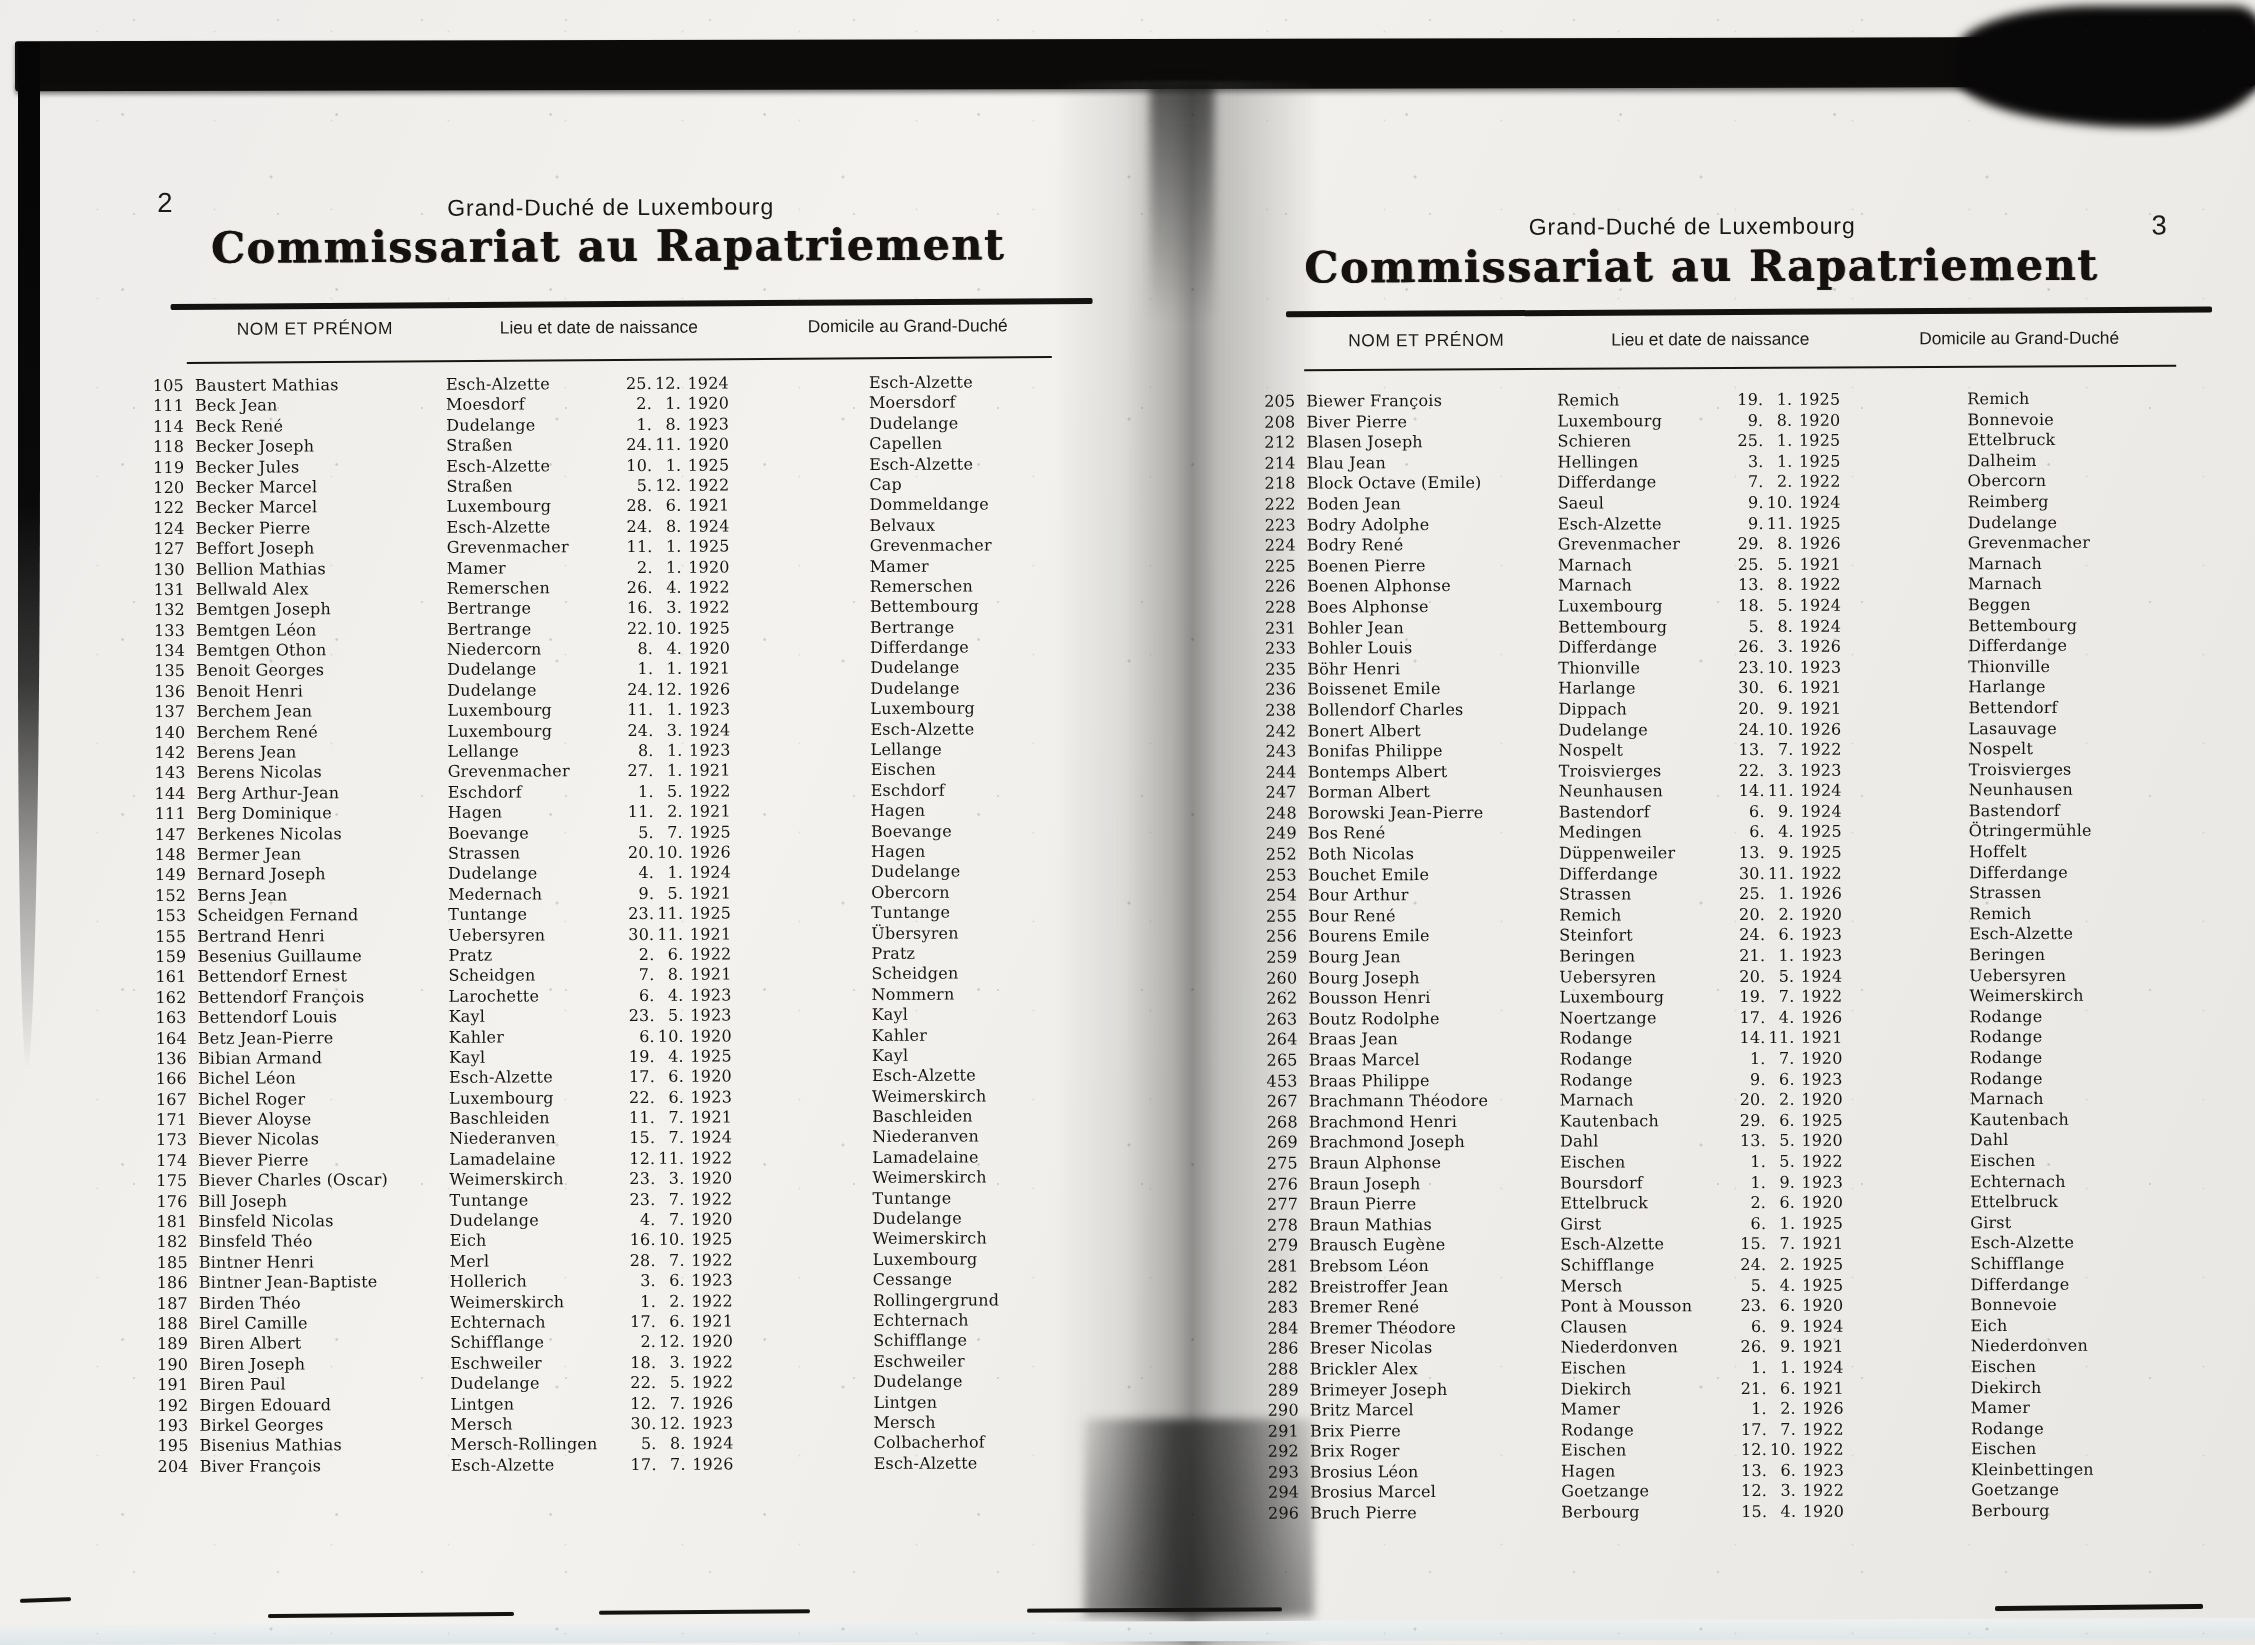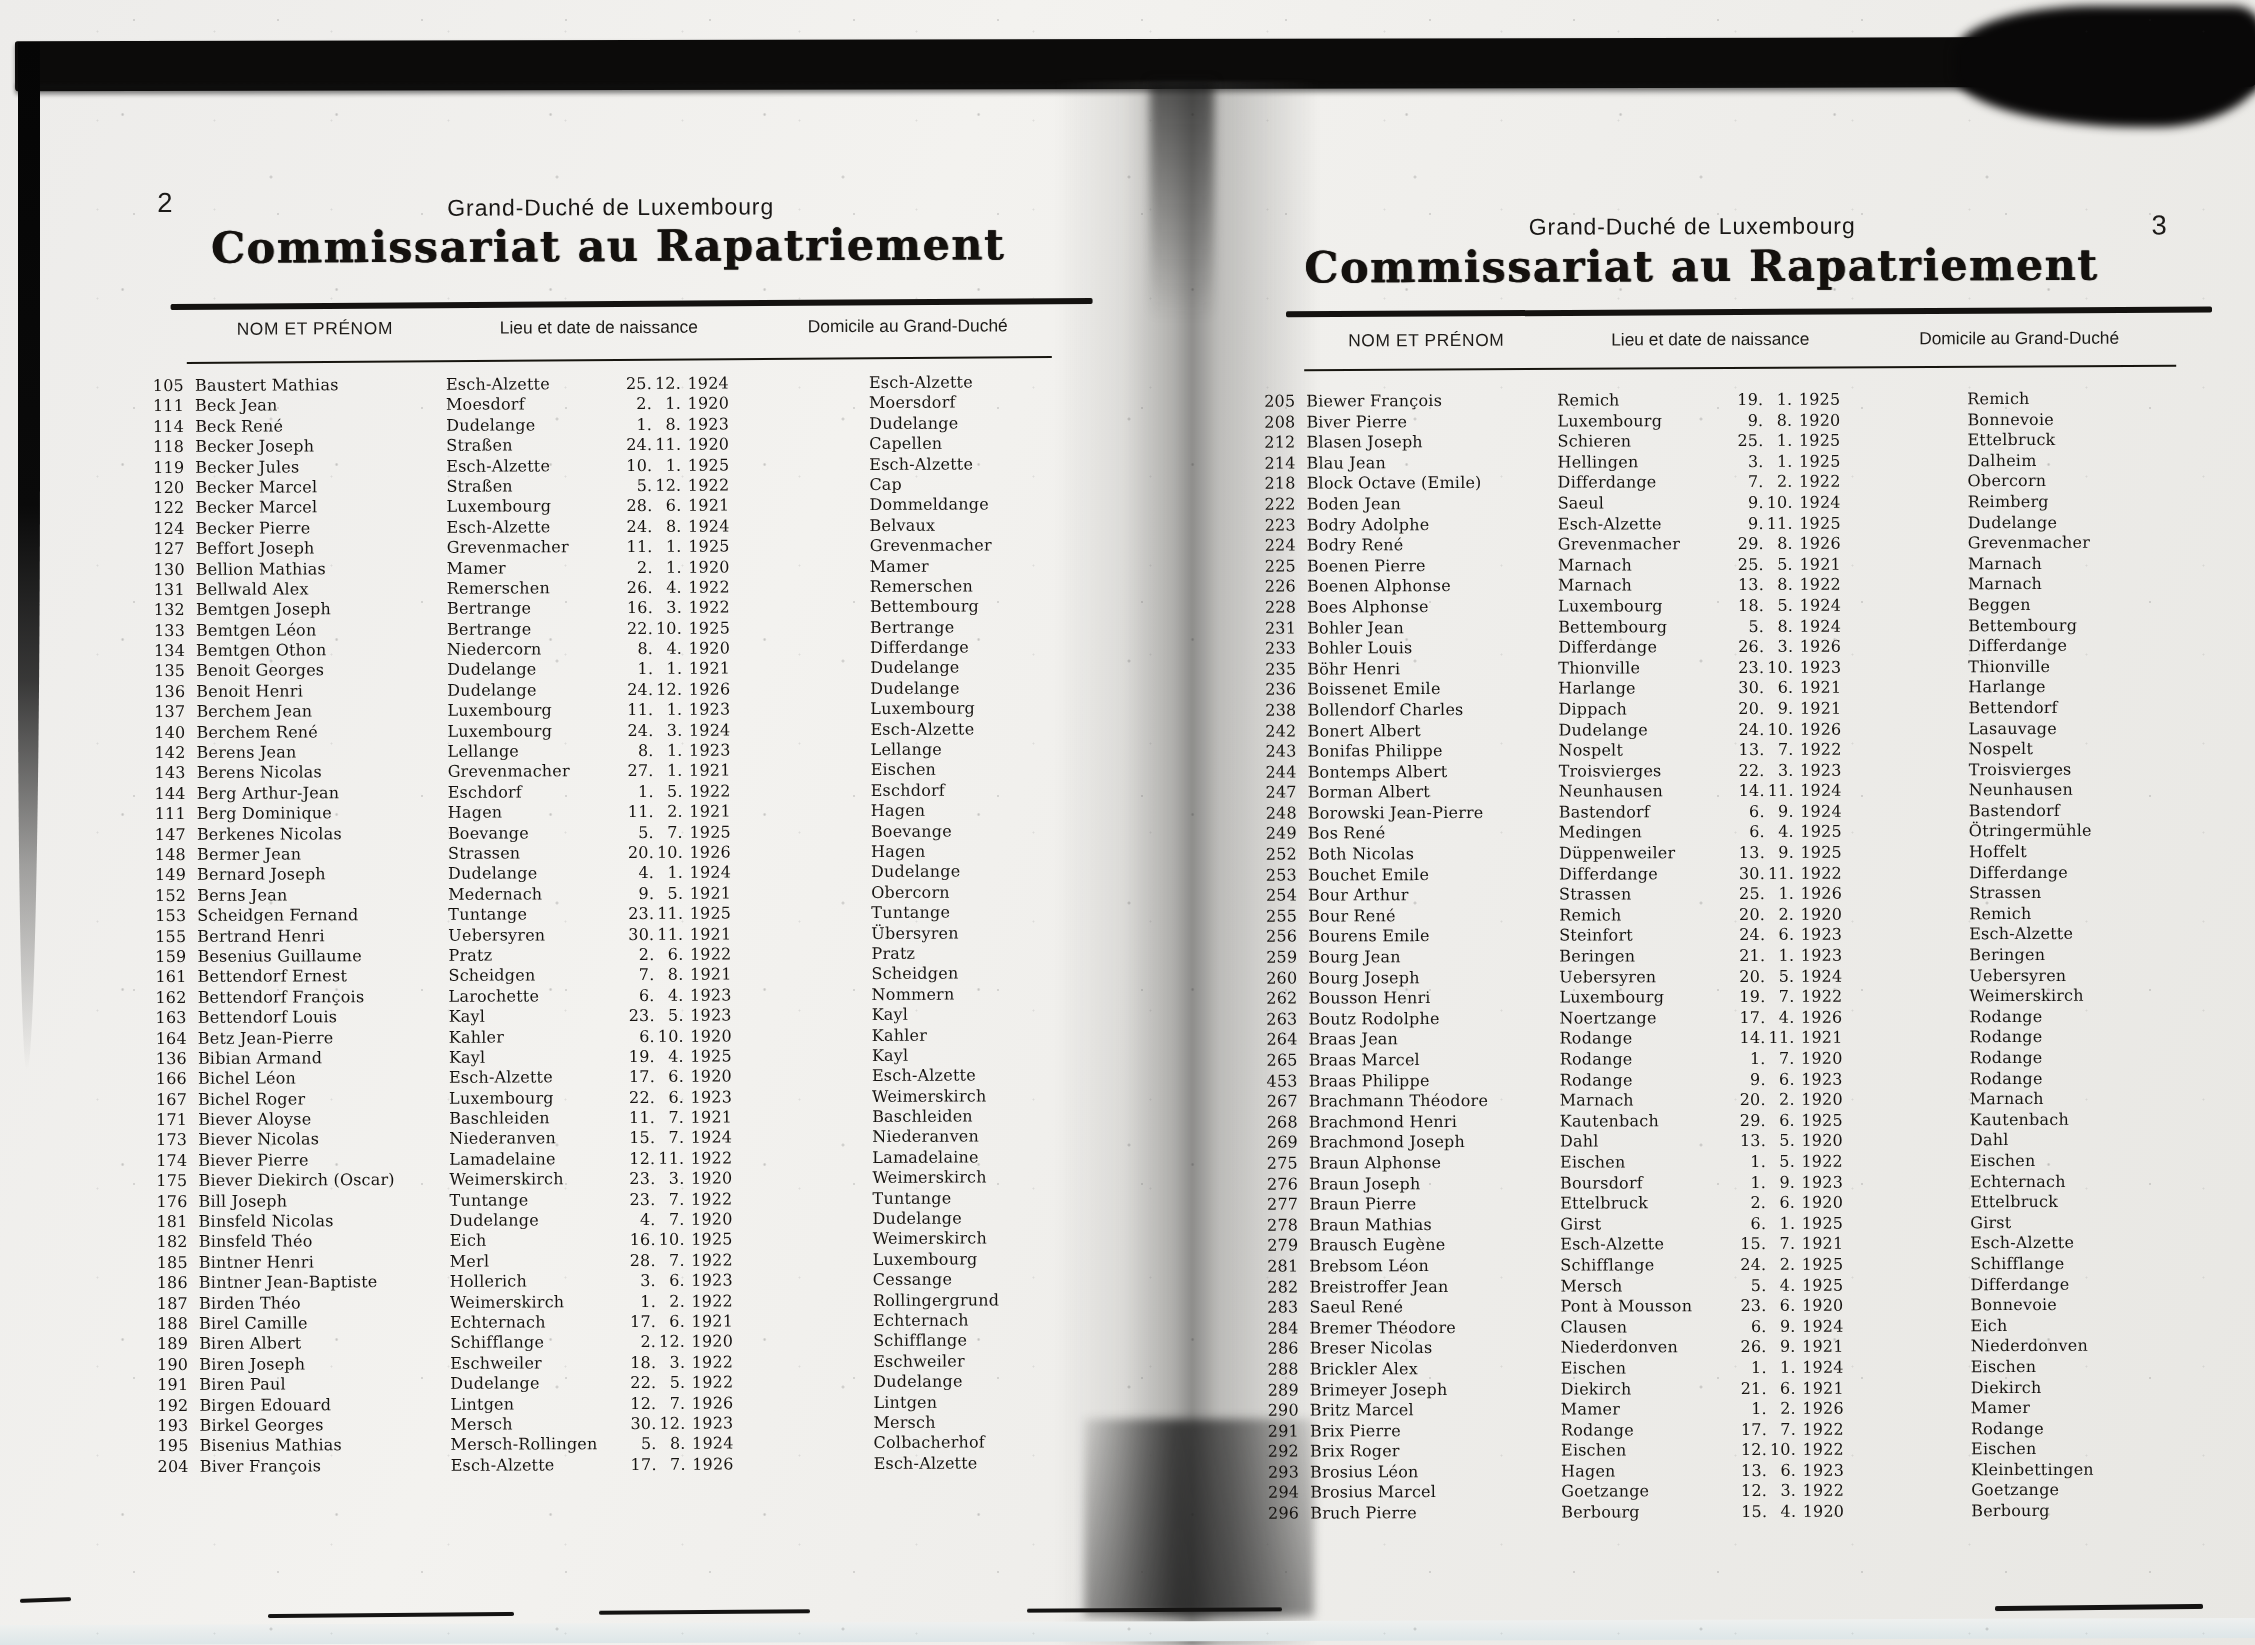--- a/index.html
+++ b/index.html
@@ -408,21 +408,21 @@
         </div>
         <div class="row">
           <span class="c-num">174</span>
           <span class="c-name">Biever Pierre</span>
           <span class="c-place">Lamadelaine</span>
           <span class="c-date"><span class="dd">12.</span><span class="dm">11.</span><span class="dy">1922</span></span>
           <span class="c-dom">Lamadelaine</span>
         </div>
         <div class="row">
           <span class="c-num">175</span>
-          <span class="c-name">Biever Diekirch (Oscar)</span>
+          <span class="c-name">Biever Charles (Oscar)</span>
           <span class="c-place">Weimerskirch</span>
           <span class="c-date"><span class="dd">23.</span><span class="dm">3.</span><span class="dy">1920</span></span>
           <span class="c-dom">Weimerskirch</span>
         </div>
         <div class="row">
           <span class="c-num">176</span>
           <span class="c-name">Bill Joseph</span>
           <span class="c-place">Tuntange</span>
           <span class="c-date"><span class="dd">23.</span><span class="dm">7.</span><span class="dy">1922</span></span>
           <span class="c-dom">Tuntange</span>
@@ -836,21 +836,21 @@
         </div>
         <div class="row">
           <span class="c-num">282</span>
           <span class="c-name">Breistroffer Jean</span>
           <span class="c-place">Mersch</span>
           <span class="c-date"><span class="dd">5.</span><span class="dm">4.</span><span class="dy">1925</span></span>
           <span class="c-dom">Differdange</span>
         </div>
         <div class="row">
           <span class="c-num">283</span>
-          <span class="c-name">Saeul René</span>
+          <span class="c-name">Bremer René</span>
           <span class="c-place">Pont à Mousson</span>
           <span class="c-date"><span class="dd">23.</span><span class="dm">6.</span><span class="dy">1920</span></span>
           <span class="c-dom">Bonnevoie</span>
         </div>
         <div class="row">
           <span class="c-num">284</span>
           <span class="c-name">Bremer Théodore</span>
           <span class="c-place">Clausen</span>
           <span class="c-date"><span class="dd">6.</span><span class="dm">9.</span><span class="dy">1924</span></span>
           <span class="c-dom">Eich</span>

